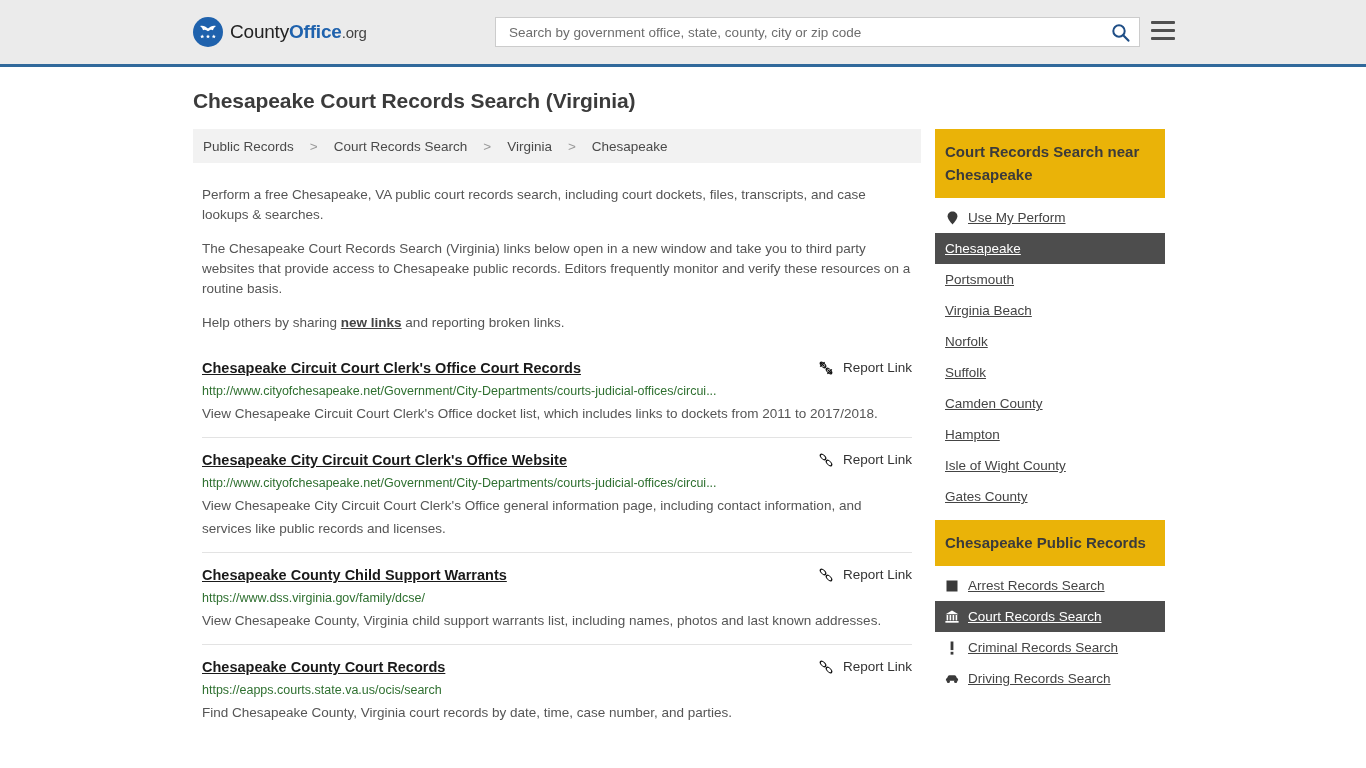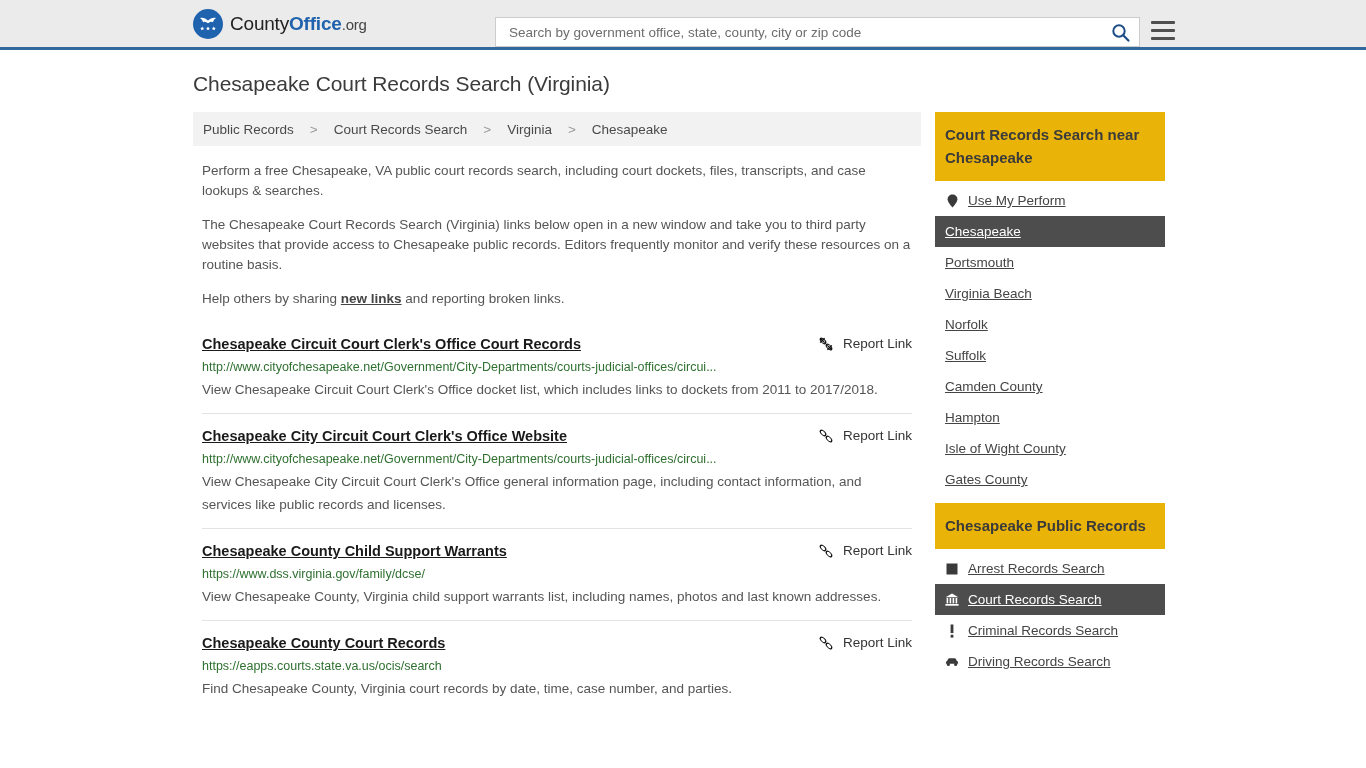--- a/index.html
+++ b/index.html
@@ -6,21 +6,21 @@
   html, body {
     margin: 0; padding: 0;
     width: 1366px; height: 768px;
     overflow: hidden;
     background: #ffffff;
     font-family: "Liberation Sans", sans-serif;
   }
 
   
   .site-header {
-    height: 50px;
+    height: 67px;
     background: #ebebeb;
     border-bottom: 3px solid #31699b;
     display: flex;
     align-items: center;
     position: relative;
   }
   .brand {
     display: flex;
     align-items: center;
     margin-left: 193px;
@@ -96,21 +96,21 @@
 
   
   .page {
     width: 1366px;
     padding: 0 193px;
     display: flex;
     flex-direction: column;
   }
   .page-title {
     font-size: 21px;
-    font-weight: normal;
+    font-weight: bold;
     color: #3b3b3b;
     margin: 22px 0 16px 0;
     letter-spacing: -0.1px;
   }
   .columns {
     display: flex;
     gap: 14px;
     align-items: flex-start;
   }
   .main-col { width: 728px; flex: none; }
@@ -134,21 +134,21 @@
   .breadcrumb .sep { color: #9a9a9a; }
 
   
   .intro p {
     font-size: 13.5px;
     line-height: 20px;
     color: #555555;
     margin: 14px 0 0 0;
     padding: 0 9px 0 9px;
   }
-  .intro p:first-child { margin-top: 15px; }
+  .intro p:first-child { margin-top: 22px; }
   .intro a {
     color: #444444;
     text-decoration: underline;
     font-weight: 600;
   }
 
   
   .results { margin-top: 16px; padding: 0 9px; }
   .result {
     border-top: 1px solid #e3e3e3;

